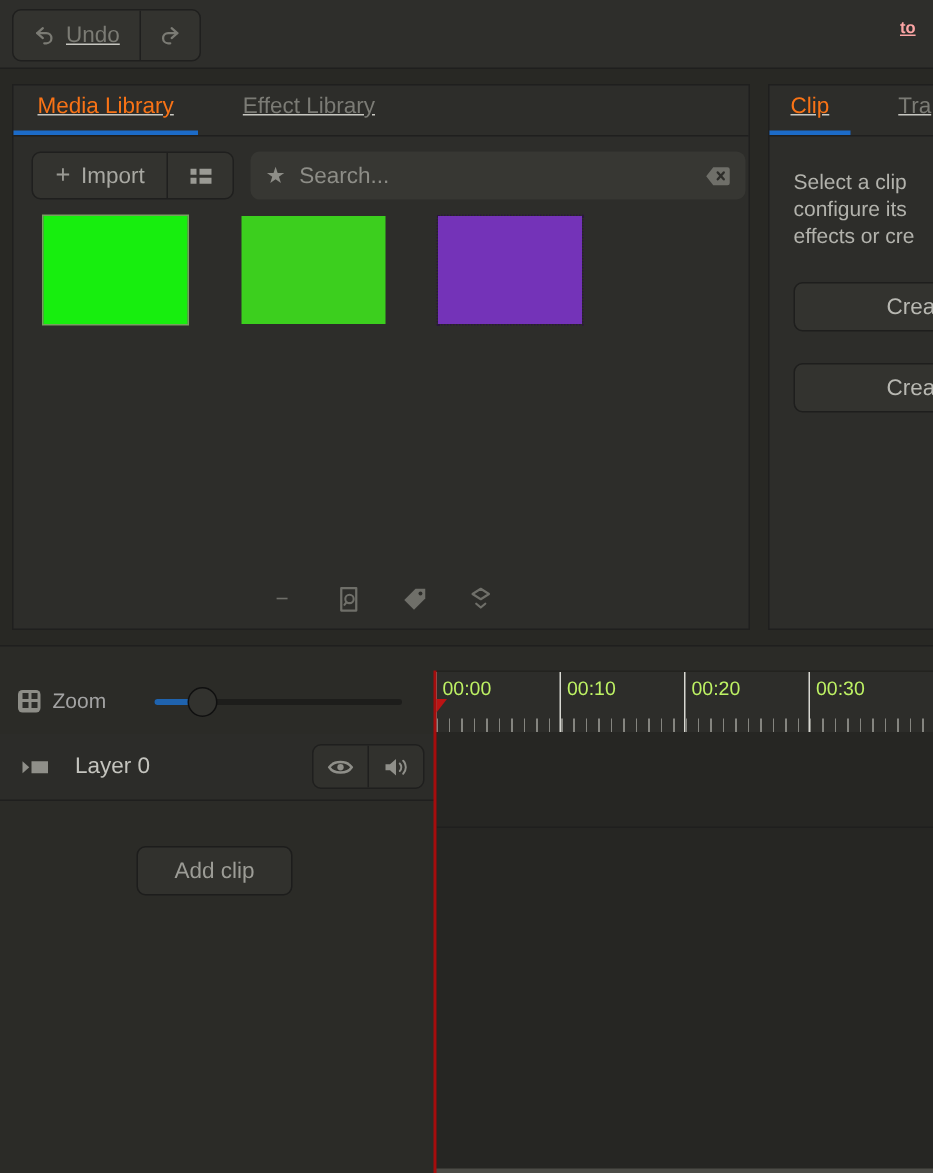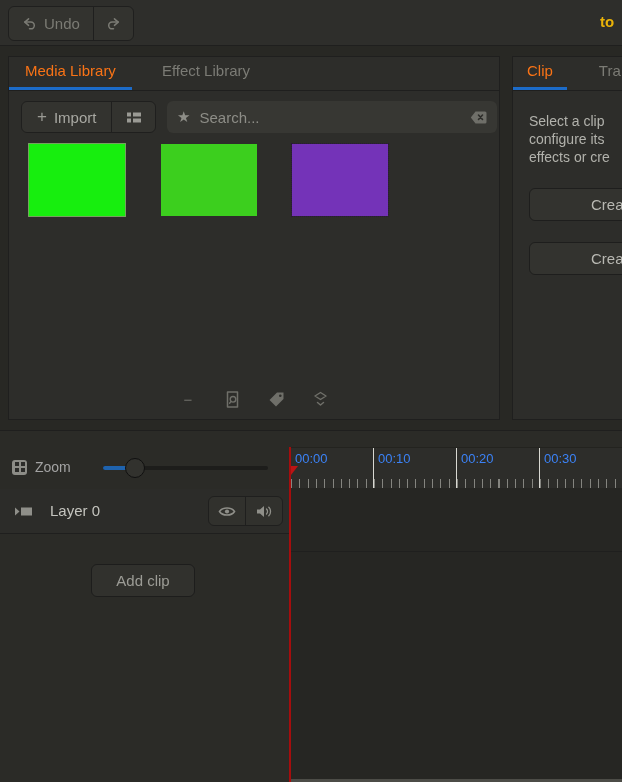--- a/index.html
+++ b/index.html
@@ -5,41 +5,41 @@
   * { margin:0; padding:0; box-sizing:border-box; }
   html,body { width:622px; height:782px; overflow:hidden; }
   body {
     position:relative;
     background:#282824;
     font-family:"Liberation Sans", sans-serif;
     color:#c8c8c2;
     font-size:14px;
     -webkit-font-smoothing:antialiased;
   }
-  .abs { position:absolute; }
+  .abs { position:absolute;text-decoration:underline; }
 
   
   .headerbar {
     left:0; top:0; width:622px; height:46px;
     background:#2e2e2b; border-bottom:1px solid #1f1f1e;
   }
   .linked-group {
     display:flex; align-items:stretch;
     background:#33332f; border:1px solid #1f1f1e; border-radius:6px;
     overflow:hidden;
   }
   .undo-group { left:8px; top:6px; height:35px; }
   .btn-flat {
     display:flex; align-items:center; gap:7px;
     padding:0 13px; color:#7b7b74; font-size:15px;
     background:transparent; border:none; cursor:default;
   }
   .group-divider { width:1px; background:#1f1f1e; }
   .win-title {
-    left:600px; top:13px; color:#eab308; font-weight:bold; font-size:15px;
+    left:600px; top:13px; color:#fca5a5; font-weight:bold; font-size:11px;
     white-space:nowrap;
   }
 
   
   .panel {
     background:#2d2d2a; border:1px solid #1f1f1e;
   }
   .tabrow {
     display:flex; align-items:flex-end; height:34px;
     border-bottom:1px solid #1f1f1e;
@@ -122,21 +122,21 @@
     border-top:1px solid #23231f;
   }
   .ruler-seg {
     position:relative; flex:0 0 83px; width:83px; height:41px;
     border-left:1px solid #d8d8d2;
   }
   .ruler-seg::after {
     content:""; position:absolute; left:0; bottom:0; width:100%; height:10px;
     background:repeating-linear-gradient(90deg, rgba(205,205,198,0.55) 0 1px, transparent 1px 8.3px);
   }
-  .ruler-label { position:absolute; left:4px; top:3px; font-size:13px; color:#3b82f6; white-space:nowrap; }
+  .ruler-label { position:absolute; left:4px; top:3px; font-size:13px; color:#bef264; white-space:nowrap; }
 
   .track-area {
     position:absolute; left:290px; top:57px; width:332px; height:295px;
     background:#262623; border-left:1px solid #1f1f1e;
   }
   .track-layer0-bottom { position:absolute; left:0; top:63px; width:100%; height:1px; background:#1f1f1e; }
   .hscrollbar { position:absolute; left:290px; top:348px; width:332px; height:4px; background:#4c4c47; }
 
   .layer-row {
     position:absolute; left:0; top:58px; width:290px; height:45px;

